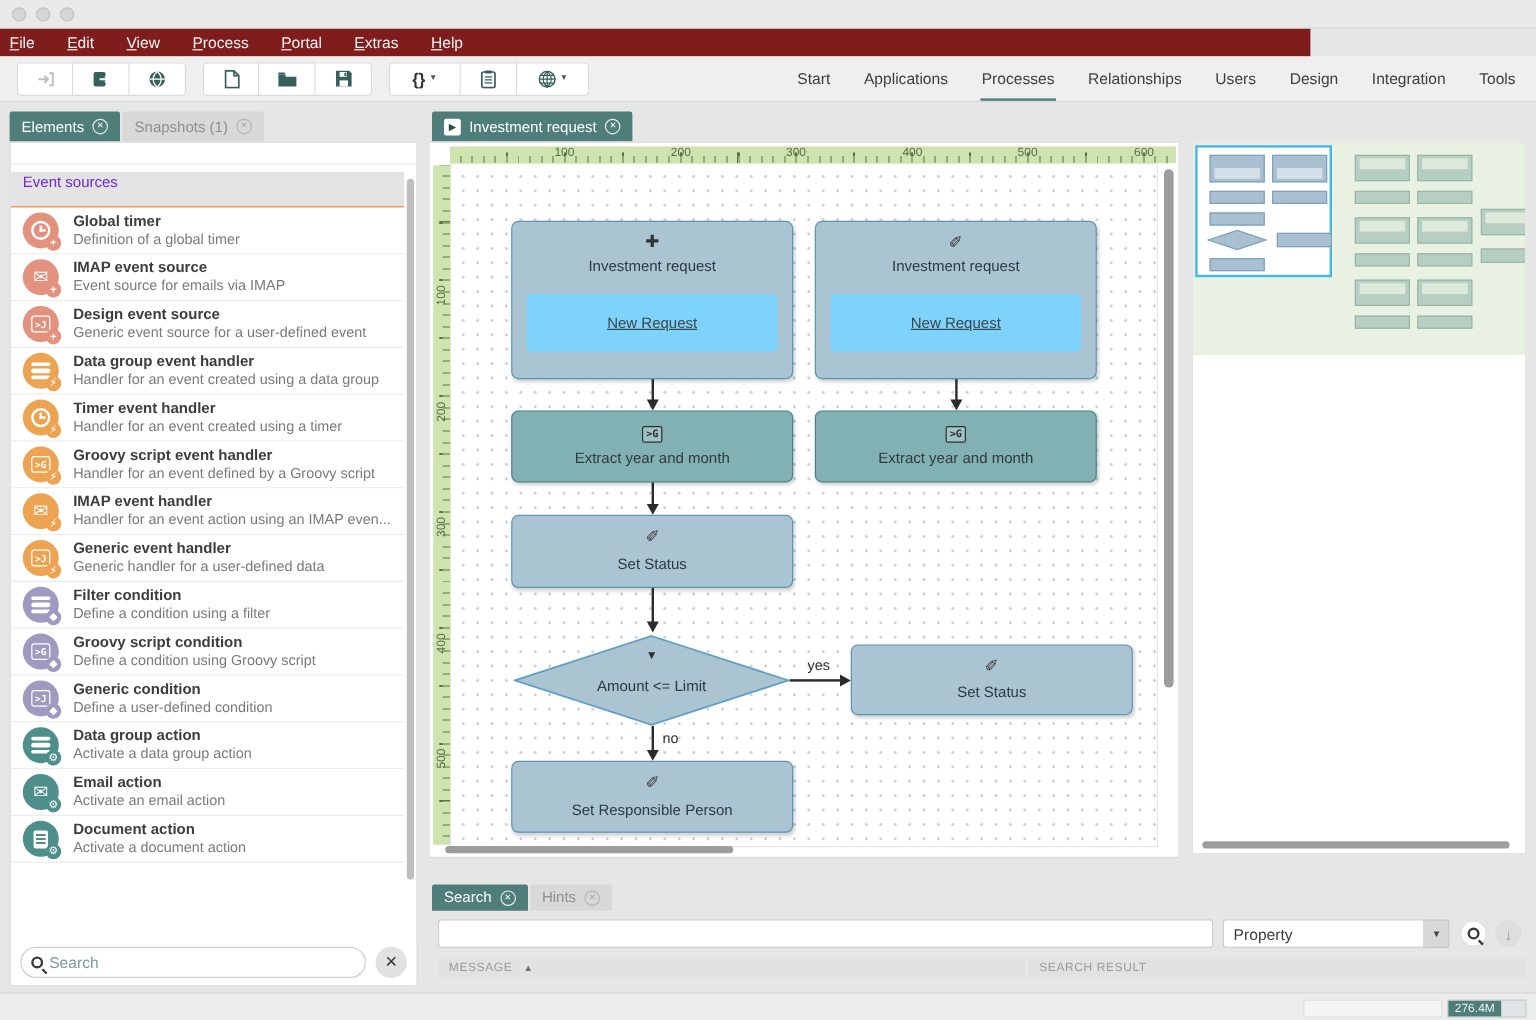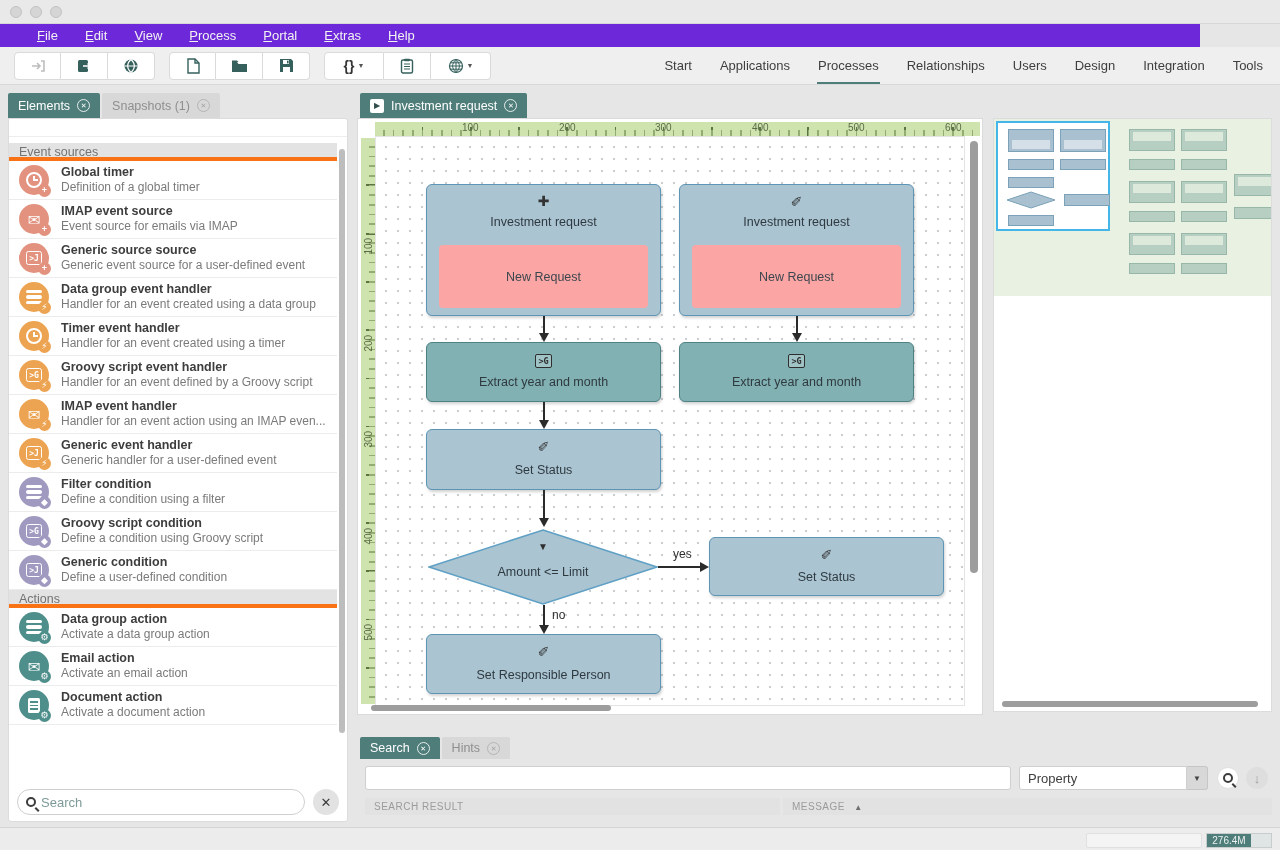--- a/index.html
+++ b/index.html
@@ -7,21 +7,21 @@
   body { font-family:"Liberation Sans","DejaVu Sans",sans-serif; background:#e6e6e6; overflow:hidden; position:relative; }
   .abs { position:absolute; }
 
   
   .titlebar { position:absolute; left:0; top:0; width:1280px; height:24px; background:#e9e9e9; border-bottom:1px solid #d7d7d7; }
   .lights { position:absolute; left:10px; top:6px; display:flex; gap:8px; }
   .light { width:12px; height:12px; border-radius:50%; background:#d5d5d5; border:1px solid #c2c2c2; }
   .win-title { position:absolute; left:0; right:0; top:4px; text-align:center; font-size:13px; color:#9b9b9b; }
 
   
-  .menubar { position:absolute; left:0; top:24px; width:1200px; height:23px; background:#6d28d9; display:flex; align-items:center; padding-left:37px; gap:27px; }
+  .menubar { position:absolute; left:0; top:24px; width:1092px; height:23px; background:#7f1d1d; display:flex; align-items:center; padding-left:8px; gap:27px; }
   .menu-item { display:inline-block; color:#f2f2f2; font-size:13px; cursor:default; }
   .menu-item::first-letter { text-decoration:underline; }
 
   
   .toolbar { position:absolute; left:0; top:47px; width:1280px; height:38px; background:#efefef; border-bottom:1px solid #d9d9d9; display:flex; align-items:center; }
   .tgroup { display:flex; margin-left:14px; }
   .tbtn { width:47px; height:28px; background:#fff; border:1px solid #dadada; border-left-width:0; display:flex; align-items:center; justify-content:center; gap:3px; }
   .tbtn:first-child { border-left-width:1px; border-radius:4px 0 0 4px; }
   .tbtn:last-child { border-radius:0 4px 4px 0; }
   .tbtn.wide { width:60px; }
@@ -38,21 +38,21 @@
   .tab-close { width:13px; height:13px; border-radius:50%; font-size:7px; line-height:11px; text-align:center; display:inline-block; }
   .ptab.active .tab-close { border:1px solid rgba(255,255,255,.85); color:#fff; }
   .ptab.inactive .tab-close { border:1px solid #b5b5b5; color:#a5a5a5; }
 
   
   .left-panel { position:absolute; left:8px; top:93px; width:340px; height:729px; }
   .left-tabs { display:flex; gap:2px; }
   .lp-body { position:absolute; left:0; top:25px; width:340px; height:704px; background:#fff; border:1px solid #dcdcdc; border-radius:0 3px 3px 3px; overflow:hidden; }
   .lp-topstrip { height:18px; border-bottom:1px solid #ededed; }
   .lp-list { position:absolute; left:0; top:24px; right:10px; bottom:36px; overflow:hidden; }
-  .lp-sec { height:18px; background:#e3e3e3; color:#737373; font-size:12.5px; line-height:18px; padding-left:10px; border-bottom:4px solid #f97316; }
+  .lp-sec { height:30px; background:#e3e3e3; color:#6d28d9; font-size:12.5px; line-height:18px; padding-left:10px; border-bottom:1px solid #f97316; }
   .lp-item { height:39px; position:relative; border-bottom:1px solid #ececec; background:#fff; }
   .lp-item .ic { position:absolute; left:10px; top:4px; width:30px; height:30px; border-radius:50%; display:flex; align-items:center; justify-content:center; color:#fff; }
   .lp-item .badge { position:absolute; right:-2px; bottom:-2px; width:13px; height:13px; border-radius:50%; font-size:9px; line-height:13px; text-align:center; color:#fff; font-weight:bold; }
   .lp-title { position:absolute; left:52px; top:4px; font-size:12.5px; font-weight:bold; color:#3d3d3d; white-space:nowrap; }
   .lp-desc { position:absolute; left:52px; top:19px; font-size:12px; color:#7a7a7a; white-space:nowrap; }
   .g-src .ic, .g-src .badge { background:#e2927e; }
   .g-hdl .ic, .g-hdl .badge { background:#eda452; }
   .g-cnd .ic, .g-cnd .badge { background:#a09ac0; }
   .g-act .ic, .g-act .badge { background:#4f8f8b; }
   .clockface { width:16px; height:16px; border:2px solid #fff; border-radius:50%; position:relative; }
@@ -88,21 +88,21 @@
   .sheet { position:absolute; left:17px; top:17px; width:590px; height:570px; background:#fff;
     background-image:radial-gradient(circle, #c9ced3 1px, transparent 1.3px); background-size:12px 12px; background-position:4px 4px; border:1px solid #e4e4e4; }
   .vscroll { position:absolute; right:4px; top:22px; width:8px; height:432px; background:#9d9d9d; border-radius:4px; }
   .hscroll-c { position:absolute; left:13px; bottom:3px; width:240px; height:6px; background:#9d9d9d; border-radius:3px; }
 
   .node { position:absolute; border-radius:6px; box-shadow:1px 2px 3px rgba(0,0,0,.18); }
   .node.light { background:#aac4d2; border:1px solid #5d95b5; }
   .node.teal  { background:#81b1b3; border:1px solid #4d8184; }
   .node .nico { position:absolute; left:0; right:0; top:8px; text-align:center; color:#333; font-size:14px; line-height:16px; }
   .node .nlabel { position:absolute; left:0; right:0; text-align:center; font-size:12.5px; color:#2f3a40; }
-  .node .inner { position:absolute; left:12px; right:12px; top:60px; height:63px; background:#fca5a5; border-radius:4px; display:flex; align-items:center; justify-content:center; font-size:12.5px; color:#3c474d; }
+  .node .inner { position:absolute; left:12px; right:12px; top:60px; height:48px; background:#7dd3fc; border-radius:4px; display:flex; align-items:center; justify-content:center; font-size:12.5px; color:#3c474d;text-decoration:underline; }
   .pencil { display:inline-block; transform:rotate(-90deg); font-size:14px; color:#333; }
   .gbox { display:inline-flex; align-items:center; justify-content:center; border:1.5px solid #2e2e2e; border-radius:2px; min-width:17px; height:14px; font-size:8.5px; font-weight:bold; font-family:"DejaVu Sans Mono",monospace; color:#2e2e2e; background:rgba(255,255,255,.25); }
   .aline-v { position:absolute; width:1.6px; background:#2b2b2b; }
   .aline-h { position:absolute; height:1.6px; background:#2b2b2b; }
   .ahead-d { position:absolute; width:0; height:0; border-left:5px solid transparent; border-right:5px solid transparent; border-top:9px solid #2b2b2b; }
   .ahead-r { position:absolute; width:0; height:0; border-top:5px solid transparent; border-bottom:5px solid transparent; border-left:9px solid #2b2b2b; }
   .elabel { position:absolute; font-size:12px; color:#2e2e2e; }
   .diamond-wrap { position:absolute; }
   .diamond-wrap .dlabel { position:absolute; left:0; right:0; top:36px; text-align:center; font-size:12.5px; color:#2f3a40; }
   .diamond-wrap .dico { position:absolute; left:0; right:0; top:12px; text-align:center; font-size:10px; color:#2e2e2e; }
@@ -267,21 +267,21 @@
             <span class="badge">+</span>
           </span>
         <span class="lp-title">IMAP event source</span>
         <span class="lp-desc">Event source for emails via IMAP</span>
       </div>
       <div class="lp-item g-src">
         <span class="ic">
             <span class="codebox" style="color:#fff">&gt;J</span>
             <span class="badge">+</span>
           </span>
-        <span class="lp-title">Generic source source</span>
+        <span class="lp-title">Design event source</span>
         <span class="lp-desc">Generic event source for a user-defined event</span>
       </div>
 
       <div class="lp-item g-hdl">
         <span class="ic">
             <span class="dbicon">
               <i></i>
               <i></i>
               <i></i>
             </span>
@@ -313,21 +313,21 @@
           </span>
         <span class="lp-title">IMAP event handler</span>
         <span class="lp-desc">Handler for an event action using an IMAP even...</span>
       </div>
       <div class="lp-item g-hdl">
         <span class="ic">
             <span class="codebox" style="color:#fff">&gt;J</span>
             <span class="badge">⚡</span>
           </span>
         <span class="lp-title">Generic event handler</span>
-        <span class="lp-desc">Generic handler for a user-defined event</span>
+        <span class="lp-desc">Generic handler for a user-defined data</span>
       </div>
 
       <div class="lp-item g-cnd">
         <span class="ic">
             <span class="dbicon">
               <i></i>
               <i></i>
               <i></i>
             </span>
             <span class="badge">◆</span>
@@ -345,21 +345,20 @@
       </div>
       <div class="lp-item g-cnd">
         <span class="ic">
             <span class="codebox" style="color:#fff">&gt;J</span>
             <span class="badge">◆</span>
           </span>
         <span class="lp-title">Generic condition</span>
         <span class="lp-desc">Define a user-defined condition</span>
       </div>
 
-      <div class="lp-sec">Actions</div>
       <div class="lp-item g-act">
         <span class="ic">
             <span class="dbicon">
               <i></i>
               <i></i>
               <i></i>
             </span>
             <span class="badge">⚙</span>
           </span>
         <span class="lp-title">Data group action</span>
@@ -561,26 +560,26 @@
       <span>▼</span>
     </div>
     <div class="bp-round search">
       <span class="mag"></span>
     </div>
     <div class="bp-round down">
       <span>↓</span>
     </div>
   </div>
   <div class="bp-headers">
-    <div class="bp-hcell c1">
-      <span>SEARCH RESULT</span>
-    </div>
     <div class="bp-hcell c2">
       <span>MESSAGE</span>
       <span class="sort-arrow">▲</span>
+    </div>
+    <div class="bp-hcell c1">
+      <span>SEARCH RESULT</span>
     </div>
   </div>
 </div>
 
 <div class="statusbar">
   <div class="sb-field"></div>
   <div class="mem-wrap">
     <div class="mem-fill">276.4M</div>
   </div>
 </div>

